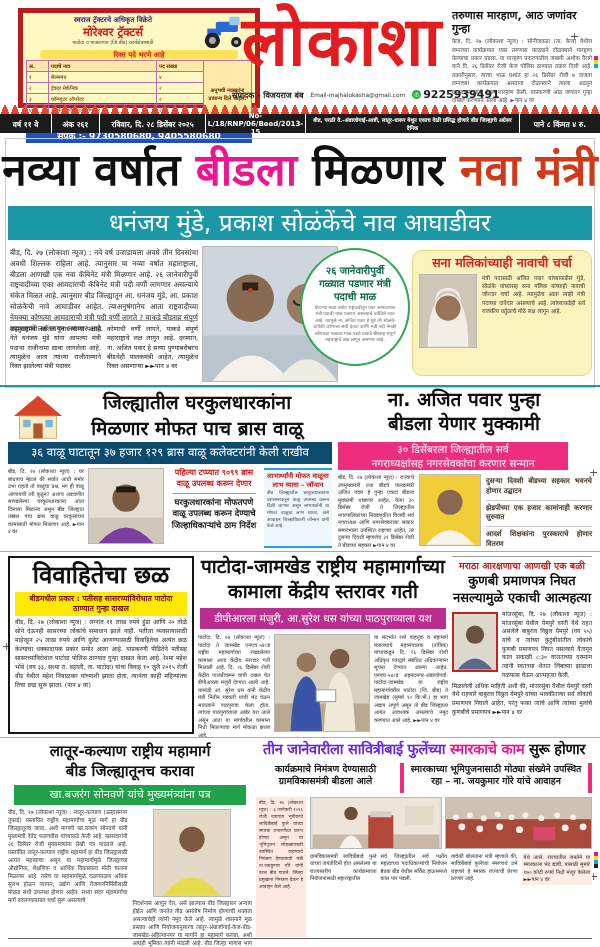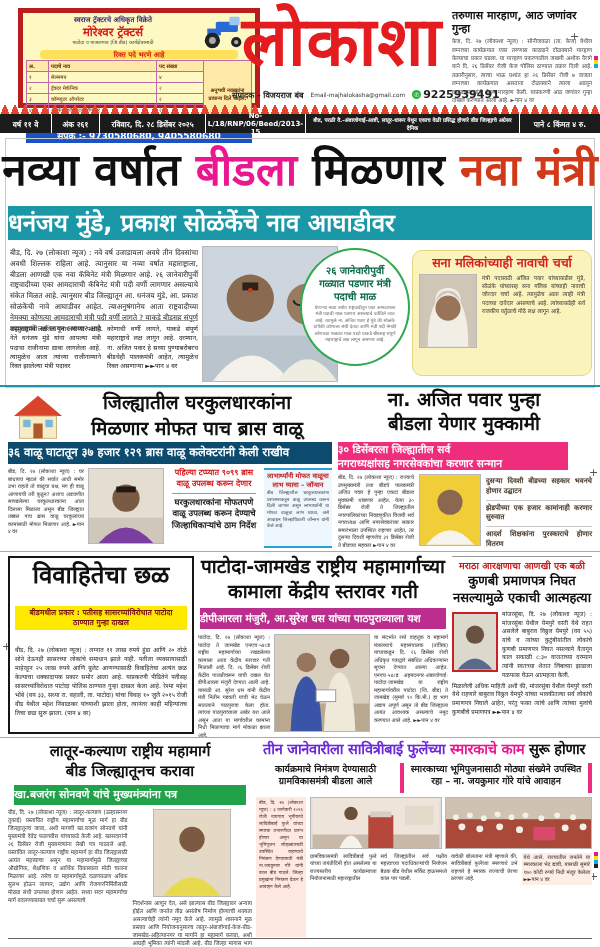--- a/index.html
+++ b/index.html
@@ -7,21 +7,21 @@
 body{font-family:"DejaVu Sans","Liberation Sans",sans-serif}
 #page{position:relative;width:600px;height:947px;background:#fff;margin:0 auto;overflow:hidden;color:#111}
 .abs{position:absolute}
 .b{font-weight:bold}
 .c{text-align:center}
 .j{text-align:justify}
 .t52{font-size:5.2px;line-height:1.45;color:#333}
 .t55{font-size:5.5px;line-height:1.45;color:#333}
 .t64{font-size:6.4px;line-height:1.45;color:#222}
 .t72{font-size:7.2px;line-height:1.5;color:#222}
-.bar{color:#fff;font-weight:bold;text-align:left}
+.bar{color:#fff;font-weight:normal;text-align:center}
 .photo{position:relative;overflow:hidden;border:1px solid #b8b8b8;background:#ddd}
 .photo svg{position:absolute;left:0;top:0;width:100%;height:100%}
 .zigzag{background:conic-gradient(from 155deg at 50% 0,#e8442a 50deg,#0000 0) 0 0/10px 100% repeat-x}
 .blackbar{background:#1b1b1b;display:flex;align-items:stretch}
 .blackbar .seg{display:flex;align-items:center;justify-content:center;color:#fff;font-weight:bold;border-right:1px solid #fff;padding:0 2px;text-align:center}
 .vline-pink{width:4px;background:#ee2d7c}
 .crop{color:#555;font-size:11px;font-weight:normal}
 .cmyk i{display:block;width:4px;height:4px}
 .bullet-item{font-size:7px;line-height:1.4;font-weight:bold;color:#4a3a2a;padding:3px 0;border-bottom:1px solid #c8c8c8;text-align:justify}
 .adtable{border-collapse:collapse;width:100%;font-size:5.2px}
@@ -243,21 +243,21 @@
       <div class="bullet-item">दुसऱ्या दिवशी बीडच्या सहकार भवनचे होणार उद्घाटन</div>
       <div class="bullet-item">झेडपीच्या एक हजार कामांनाही करणार सुरुवात</div>
       <div class="bullet-item" style="border-bottom:none">आदर्श शिक्षकांना पुरस्काराचे होणार वितरण</div>
     </div>
   </div>
 
   <div class="abs" style="left:0;top:551px;width:600px;height:1px;background:#aaa"></div>
 
   <div class="abs" style="left:8px;top:556px;width:186px;height:178px;border:2px solid #161616;padding:3px 5px">
     <div class="b c" style="font-size:24px;line-height:1.2;color:#101010">विवाहितेचा छळ</div>
-    <div class="b c" style="background:#ffe900;color:#7a1212;font-size:7.6px;line-height:1.35;padding:2px 3px;margin:16px 0">बीडमधील प्रकार : पतीसह सासरच्यांविरोधात पाटोदा ठाण्यात गुन्हा दाखल</div>
+    <div class="b c" style="background:#ffe900;color:#7a1212;font-size:7.6px;line-height:1.35;padding:2px 3px;margin:2px 0">बीडमधील प्रकार : पतीसह सासरच्यांविरोधात पाटोदा ठाण्यात गुन्हा दाखल</div>
     <div class="j" style="font-size:6.1px;line-height:1.47;color:#222">बीड, दि. २७ (लोकाशा न्यूज) : लग्नात ११ लाख रुपये हुंडा आणि २० तोळे सोने देऊनही सासरच्या लोकांचे समाधान झाले नाही. पतीला व्यवसायासाठी माहेरहून २५ लाख रुपये आणि बुलेट आणण्यासाठी विवाहितेचा अत्यंत छळ केल्याचा धक्कादायक प्रकार समोर आला आहे. याप्रकरणी पीडितेने पतीसह सासरच्यांविरोधात पाटोदा पोलिस ठाण्यात गुन्हा दाखल केला आहे. रेश्मा महेश भोंबे (वय ३३, सध्या रा. वहाली, ता. पाटोदा) यांचा विवाह १० जुलै २०१५ रोजी बीड येथील महेश निंबाळकर यांच्याशी झाला होता, त्यानंतर काही महिन्यांतच तिचा छळ सुरू झाला. (पान ४ वर)</div>
   </div>
 
   <div class="abs c b" style="left:198px;top:554px;width:250px;font-size:19px;line-height:1.3;color:#101010">
     <div>पाटोदा-जामखेड राष्ट्रीय महामार्गाच्या</div>
     <div>कामाला केंद्रीय स्तरावर गती</div>
   </div>
   <div class="abs bar" style="left:200px;top:608px;width:246px;height:21px;background:#bb2e8e;font-size:10.5px;line-height:21px">डीपीआरला मंजुरी, आ.सुरेश धस यांच्या पाठपुराव्याला यश</div>
   <div class="abs" style="left:198px;top:634px;width:250px;height:100px;display:flex;gap:4px">
     <div class="j t52" style="width:72px;flex:none">पाटोदा, दि. २७ (लोकाशा न्यूज) : पाटोदा ते जामखेड एनएच-५४८ड राष्ट्रीय महामार्गाच्या रखडलेल्या कामाला आता केंद्रीय स्तरावर गती मिळाली आहे. दि. २६ डिसेंबर रोजी केंद्रीय पातळीवरून याची दखल घेत डीपीआरला मंजुरी देण्यात आली आहे. यासाठी आ. सुरेश धस यांनी केंद्रीय मंत्री नितीन गडकरी यांची भेट घेऊन सातत्याने पाठपुरावा केला होता. त्यांच्या पाठपुराव्याला अखेर यश आले असून आता या मार्गावरील कामांना निधी मिळण्याचा मार्ग मोकळा झाला आहे.</div>

